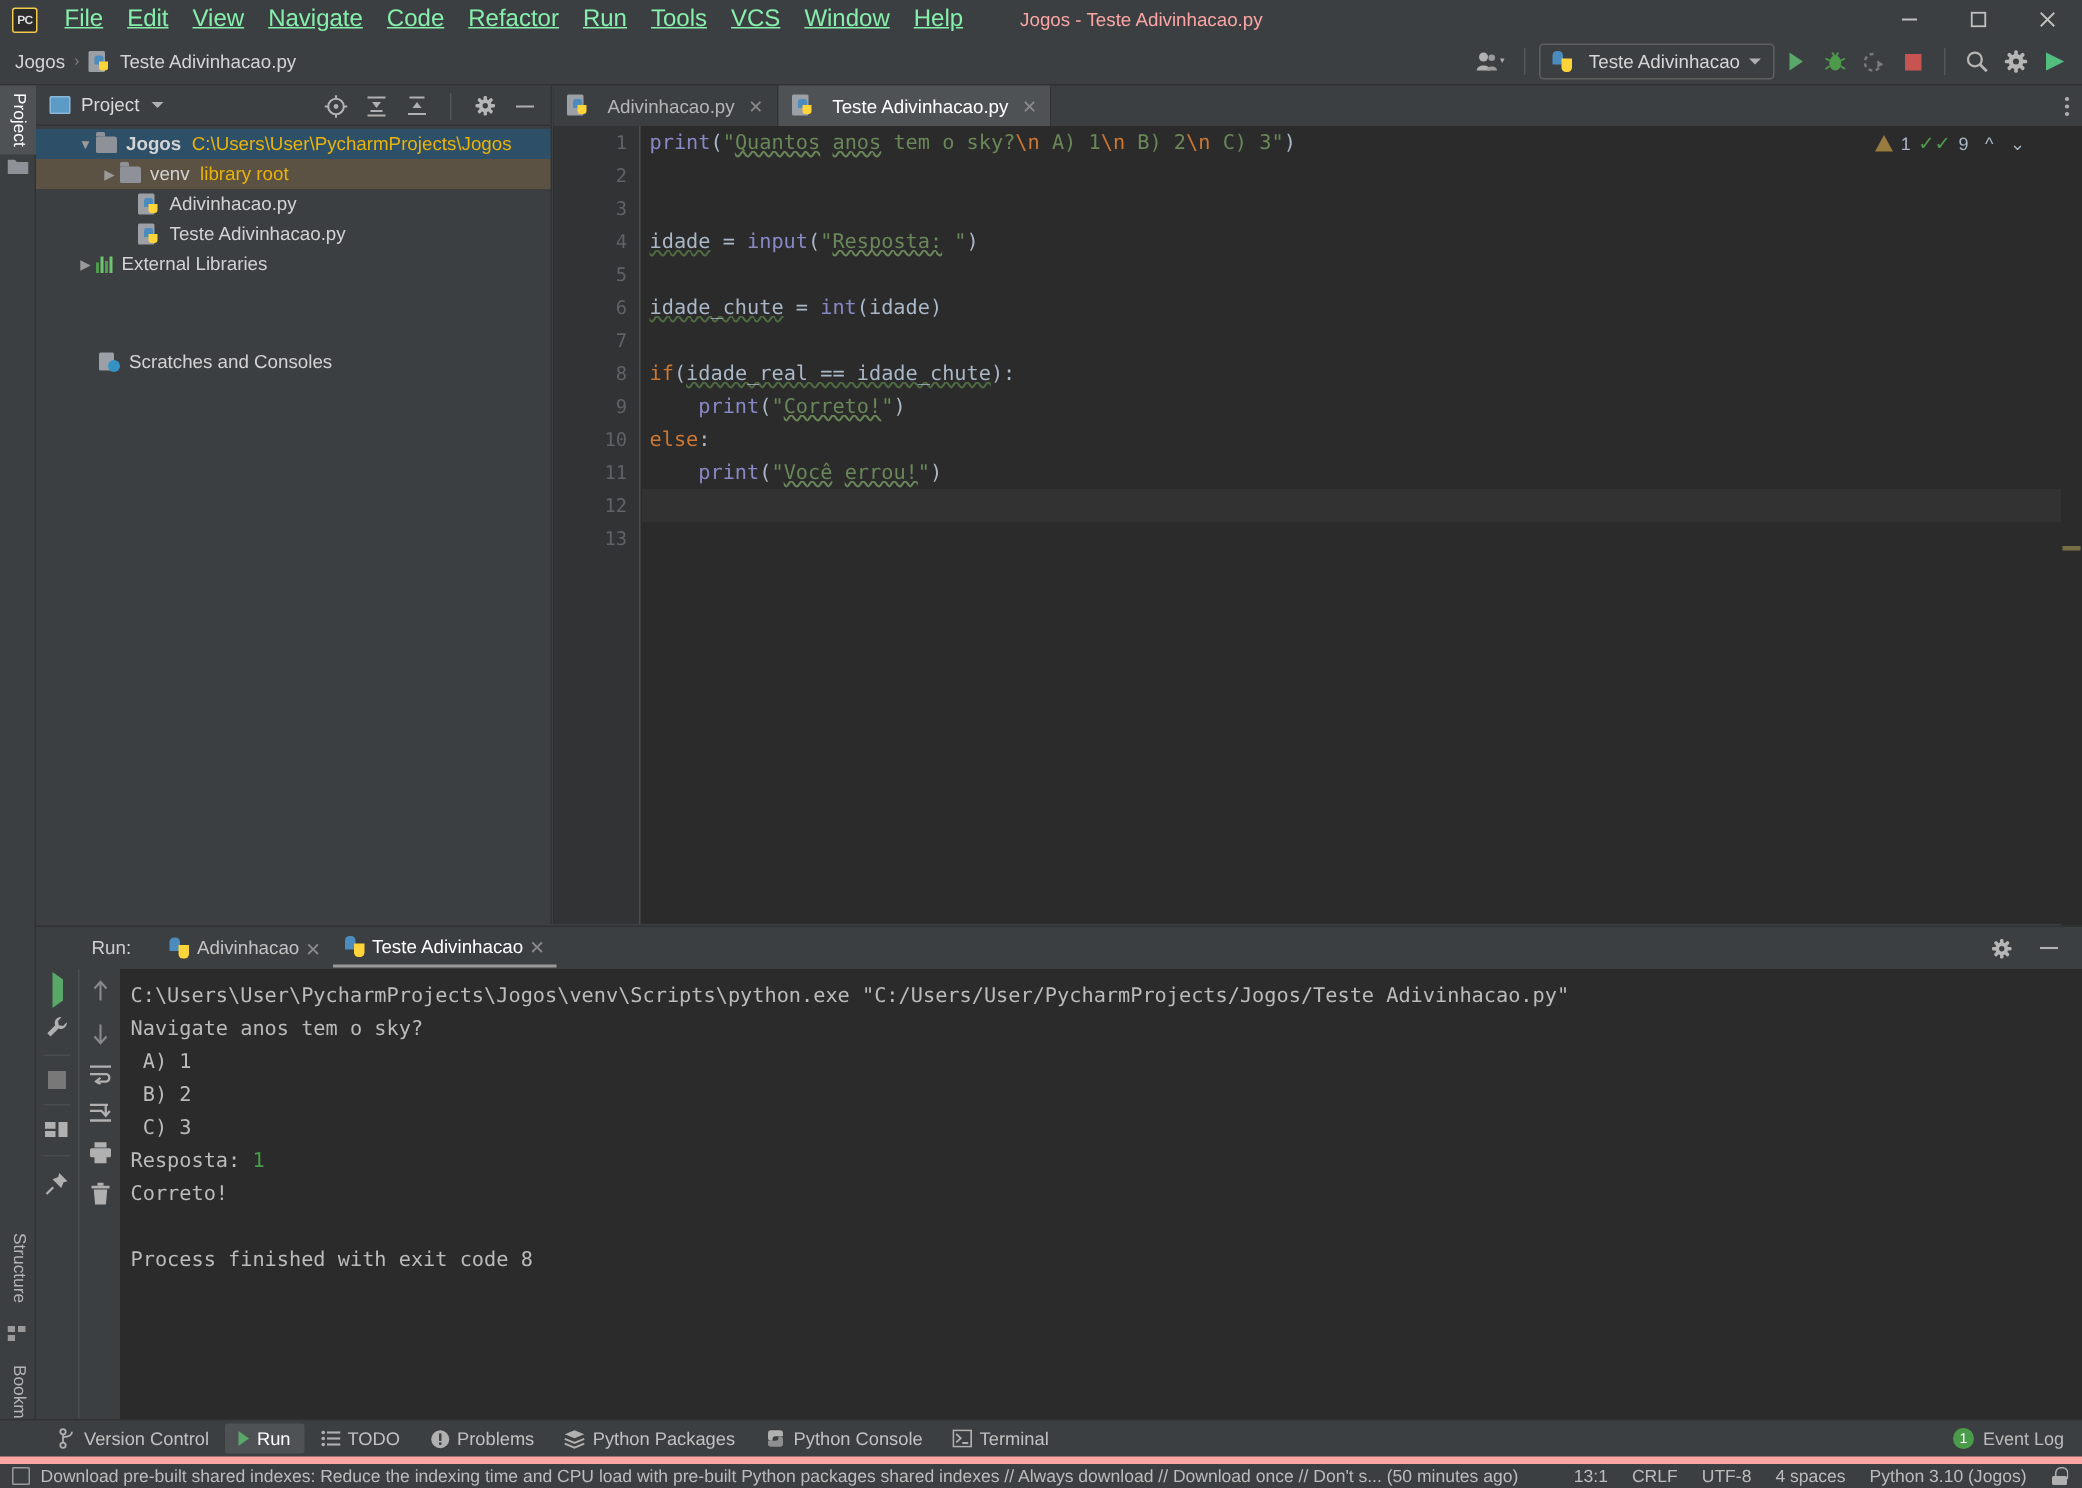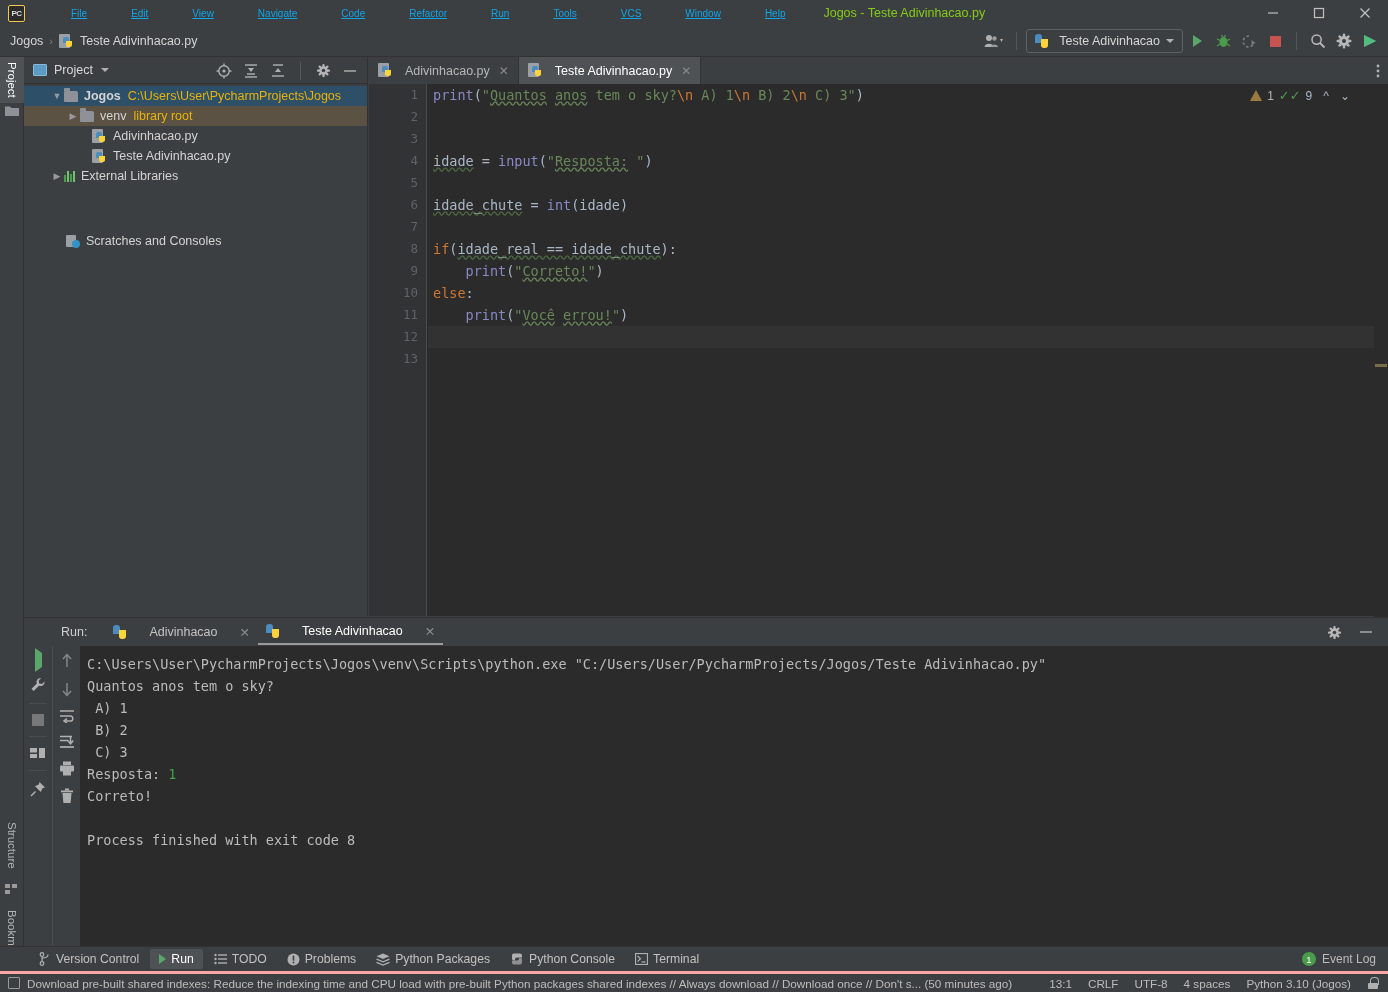--- a/index.html
+++ b/index.html
@@ -19,25 +19,25 @@
     background: #3c3f41; display: flex; align-items: center;
   }
   .pc-logo {
     width: 17px; height: 17px; margin-left: 8px; margin-right: 10px;
     border: 1.5px solid #f2c94c; border-radius: 2px; background: #2b2b2b;
     color: #dddddd; font-size: 8px; font-weight: bold;
     display: flex; align-items: center; justify-content: center;
     letter-spacing: -0.5px;
   }
   .menu-item {
-    padding: 3px 8px; font-size: 10px; color: #0ea5e9; cursor: default; margin-left: 28px;
+    padding: 3px 8px; font-size: 16px; color: #86efac; cursor: default;
   }
   .menu-item u { text-decoration: underline; }
   .win-title {
-    margin-left: 30px; color: #84cc16; font-size: 12.5px;
+    margin-left: 30px; color: #fca5a5; font-size: 12.5px;
   }
   .win-btns { position: absolute; right: 0; top: 0; height: 26px; display: flex; }
   .win-btn {
     width: 46px; height: 26px; display: flex; align-items: center; justify-content: center;
     color: #c0c0c0; font-size: 13px;
   }
 
   
   .navbar {
     position: absolute; left: 0; top: 26px; width: 1388px; height: 31px;
@@ -204,21 +204,21 @@
   .marker { position: absolute; right: 1px; width: 12px; height: 3px; background: #7a6e47; }
 
   
   .runpanel {
     position: absolute; left: 24px; top: 617px; width: 1364px; height: 329px;
     background: #3c3f41; border-top: 1px solid #323232;
   }
   .rp-header { height: 28px; display: flex; align-items: center; padding-left: 12px; }
   .rp-label { font-size: 12.5px; color: #cfcfcf; margin-right: 18px; margin-left: 25px; }
   .rtab {
-    display: flex; align-items: center; gap: 18px; padding: 4px 8px;
+    display: flex; align-items: center; gap: 0; padding: 4px 8px;
     font-size: 12.5px; color: #c3c3c3;
   }
   .rtab.active { color: #ffffff; border-bottom: 2px solid #9a9a9a; }
   .rtab .x { color: #8a8a8a; margin-left: 4px; }
   .rp-header-right { margin-left: auto; display: flex; align-items: center; gap: 8px; padding-right: 10px; }
   .rp-body { position: absolute; left: 0; top: 28px; width: 1364px; height: 301px; display: flex; }
   .rp-toolcol {
     width: 28px; background: #3c3f41; display: flex; flex-direction: column;
     align-items: center; padding-top: 7px; gap: 10px;
   }
@@ -247,21 +247,21 @@
   .btab:first-child { margin-left: 30px; }
   .bottombar-right { margin-left: auto; display: flex; align-items: center; padding-right: 12px; gap: 6px; }
   .badge-green {
     width: 14px; height: 14px; border-radius: 50%; background: #4a9c4a; color: #fff;
     font-size: 9.5px; display: flex; align-items: center; justify-content: center;
   }
 
   
   .statusbar {
     position: absolute; left: 0; top: 971px; width: 1388px; height: 21px;
-    background: #3c3f41; border-top: 3px solid #fca5a5;
+    background: #3c3f41; border-top: 5px solid #fca5a5;
     display: flex; align-items: center; font-size: 11.7px; color: #bcbcbc;
   }
   .sb-left { display: flex; align-items: center; gap: 7px; padding-left: 8px; }
   .sb-right { margin-left: auto; display: flex; align-items: center; gap: 16px; padding-right: 10px; }
   .sb-icon { width: 12px; height: 12px; border: 1px solid #9a9a9a; border-radius: 1px; }
   .lock-ico { width: 11px; height: 12px; position: relative; }
   .lock-ico::before { content:""; position:absolute; left:1px; bottom:0; width:10px; height:6px;
                       background:#b0b0b0; border-radius:1px; }
   .lock-ico::after { content:""; position:absolute; left:3px; top:0; width:7px; height:7px;
                      border:1.5px solid #b0b0b0; border-bottom:none; border-radius:4px 4px 0 0; }
@@ -704,21 +704,21 @@
           <svg width="14" height="16" viewBox="0 0 14 16">
             <rect x="1" y="2.5" width="12" height="1.8" fill="#b0b0b0"></rect>
             <rect x="5" y="0.5" width="4" height="2" fill="#b0b0b0"></rect>
             <path d="M2.5 5 h9 l-0.9 10 h-7.2 Z" fill="#b0b0b0"></path>
           </svg>
         </div>
       </div>
 
       <div class="console">
         <div class="con-row">C:\Users\User\PycharmProjects\Jogos\venv\Scripts\python.exe "C:/Users/User/PycharmProjects/Jogos/Teste Adivinhacao.py"</div>
-        <div class="con-row">Quantos anos tem o sky?</div>
+        <div class="con-row">Navigate anos tem o sky?</div>
         <div class="con-row"> A) 1</div>
         <div class="con-row"> B) 2</div>
         <div class="con-row"> C) 3</div>
         <div class="con-row"><span>Resposta: </span><span class="con-green">1</span></div>
         <div class="con-row">Correto!</div>
         <div class="con-row"></div>
         <div class="con-row">Process finished with exit code 8</div>
       </div>
     </div>
   </div>

